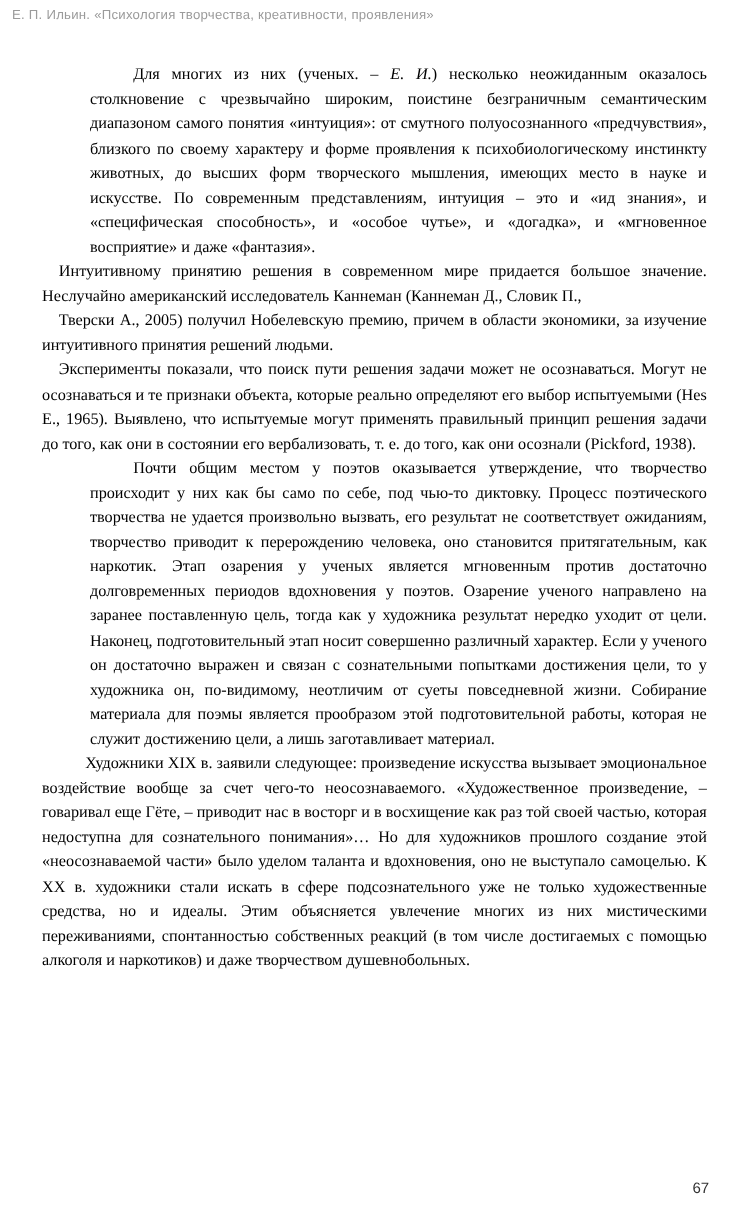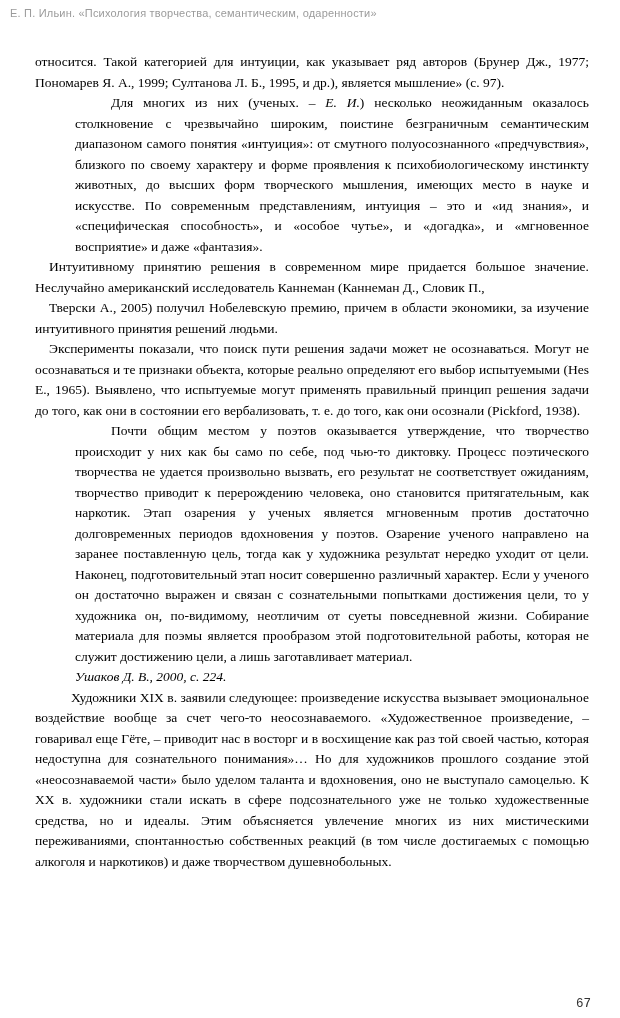--- a/index.html
+++ b/index.html
@@ -36,50 +36,48 @@
   .para { margin: 0; text-indent: 14px; }
   .para.no-indent { text-indent: 0; }
   .quote { margin-left: 40px; font-weight: normal; }
   .quote-para { margin: 0; text-indent: 36px; }
   .attribution { margin: 0; font-style: italic; text-indent: 0; text-align: left; }
   .bold-para { font-weight: normal; text-indent: 36px; }
   .it { font-style: italic; }
   .page-number {
     position: absolute;
     right: 29px;
-    bottom: 7px;
-    font-family: Liberation Mono, monospace;
+    bottom: 21px;
+    font-family: Liberation Sans, sans-serif;
     font-size: 12.5px;
     color: #333333;
   }
 </style>
 </head>
 <body>
 
 <div class="page">
 
-  <header class="running-header">Е. П. Ильин.  «Психология творчества, семантическим, одаренности»</header>
+  <header class="running-header">Е. П. Ильин.  «Психология творчества, креативности, проявления»</header>
 
   <main class="body-text">
 
-    <p class="para no-indent">относится. Такой категорией для интуиции, как указывает ряд авторов (Брунер Дж., 1977; Пономарев Я. А., 1999; Султанова Л. Б., 1995, и др.), является мышление» (с. 97).</p>
 
     <div class="quote">
       <p class="quote-para"><span>Для многих из них (ученых. – </span><span class="it">Е. И.</span><span>) несколько неожиданным оказалось столкновение с чрезвычайно широким, поистине безграничным семантическим диапазоном самого понятия «интуиция»: от смутного полуосознанного «предчувствия», близкого по своему характеру и форме проявления к психобиологическому инстинкту животных, до высших форм творческого мышления, имеющих место в науке и искусстве. По современным представлениям, интуиция – это и «ид знания», и «специфическая способность», и «особое чутье», и «догадка», и «мгновенное восприятие» и даже «фантазия».</span></p>
     </div>
 
     <p class="para">Интуитивному принятию решения в современном мире придается большое значение. Неслучайно американский исследователь Каннеман (Каннеман Д., Словик П.,</p>
 
     <p class="para">Тверски А., 2005) получил Нобелевскую премию, причем в области экономики, за изучение интуитивного принятия решений людьми.</p>
 
     <p class="para">Эксперименты показали, что поиск пути решения задачи может не осознаваться. Могут не осознаваться и те признаки объекта, которые реально определяют его выбор испытуемыми (Hes E., 1965). Выявлено, что испытуемые могут применять правильный принцип решения задачи до того, как они в состоянии его вербализовать, т. е. до того, как они осознали (Pickford, 1938).</p>
 
     <div class="quote">
       <p class="quote-para">Почти общим местом у поэтов оказывается утверждение, что творчество происходит у них как бы само по себе, под чью-то диктовку. Процесс поэтического творчества не удается произвольно вызвать, его результат не соответствует ожиданиям, творчество приводит к перерождению человека, оно становится притягательным, как наркотик. Этап озарения у ученых является мгновенным против достаточно долговременных периодов вдохновения у поэтов. Озарение ученого направлено на заранее поставленную цель, тогда как у художника результат нередко уходит от цели. Наконец, подготовительный этап носит совершенно различный характер. Если у ученого он достаточно выражен и связан с сознательными попытками достижения цели, то у художника он, по-видимому, неотличим от суеты повседневной жизни. Собирание материала для поэмы является прообразом этой подготовительной работы, которая не служит достижению цели, а лишь заготавливает материал.</p>
-      <p class="attribution">Ушаков Д. В., 2000, с. 224.</p>
     </div>
 
     <p class="para bold-para">Художники XIX в. заявили следующее: произведение искусства вызывает эмоциональное воздействие вообще за счет чего-то неосознаваемого. «Художественное произведение, – говаривал еще Гёте, – приводит нас в восторг и в восхищение как раз той своей частью, которая недоступна для сознательного понимания»… Но для художников прошлого создание этой «неосознаваемой части» было уделом таланта и вдохновения, оно не выступало самоцелью. К XX в. художники стали искать в сфере подсознательного уже не только художественные средства, но и идеалы. Этим объясняется увлечение многих из них мистическими переживаниями, спонтанностью собственных реакций (в том числе достигаемых с помощью алкоголя и наркотиков) и даже творчеством душевнобольных.</p>
 
   </main>
 
   <div class="page-number">67</div>
 
 </div>
 

